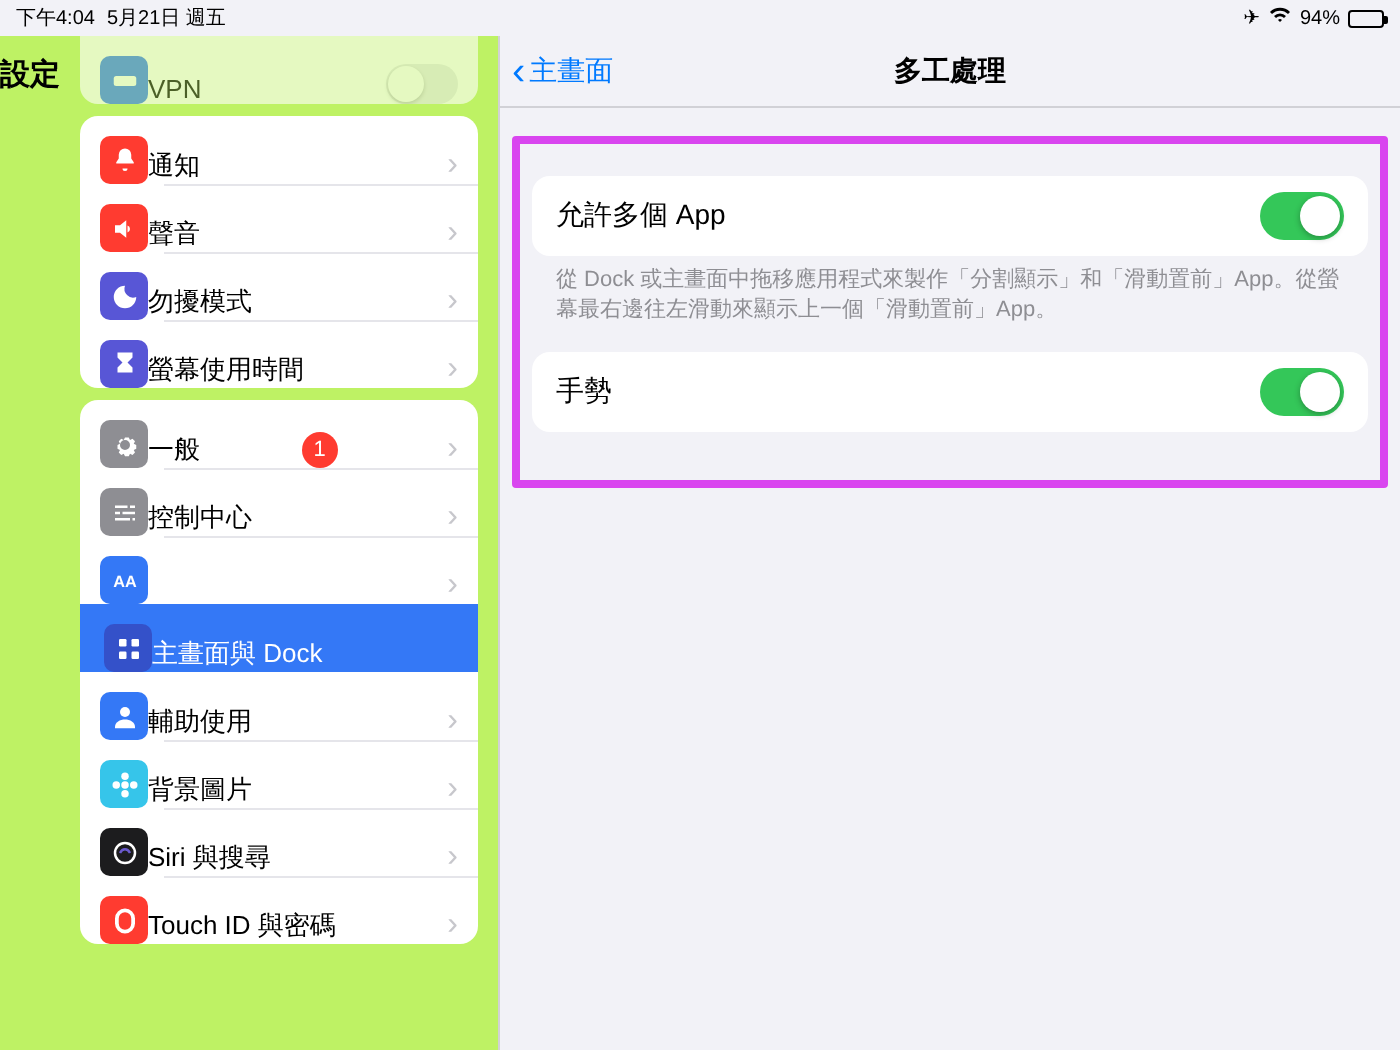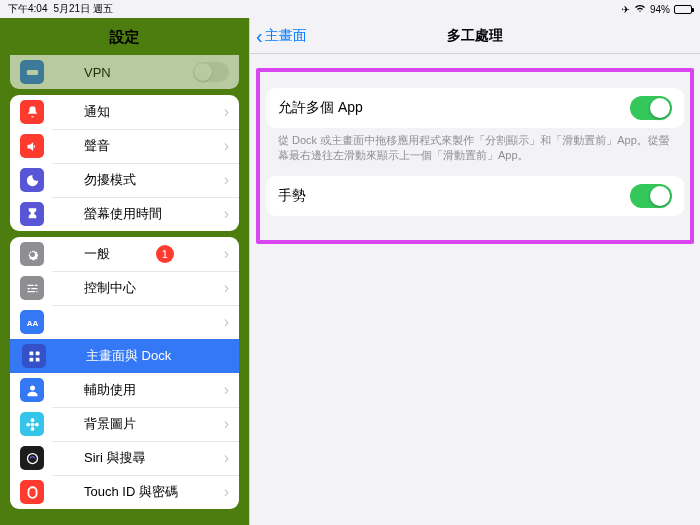--- a/index.html
+++ b/index.html
@@ -6,29 +6,29 @@
 body { width: 700px; height: 525px; background: #f2f2f7; overflow: hidden; position: relative; }
 
 .statusbar { height: 18px; display: flex; justify-content: space-between; align-items: center; padding: 0 8px; font-size: 10px; background: #f2f2f7; }
 .statusbar .left { display: flex; gap: 6px; }
 .statusbar .right { display: flex; gap: 4px; align-items: center; }
 .battery { width: 18px; height: 9px; border: 1px solid #000; border-radius: 2px; position: relative; }
 .battery::after { content:""; position:absolute; right:-3px; top:2px; width:2px; height:4px; background:#000; border-radius:0 1px 1px 0;}
 .battery .fill { width: 94%; height: 100%; background: #000; }
 
 .container { display: flex; height: calc(100% - 18px); }
-.sidebar { width: 250px; background: #4d7c0f; border-right: 1px solid #d1d1d6; display: flex; flex-direction: column; }
+.sidebar { width: 250px; background: #bef264; border-right: 1px solid #d1d1d6; display: flex; flex-direction: row; }
 .sidebar-title { text-align: center; font-weight: 600; font-size: 15px; padding: 10px 0 8px; }
 .group { background: #fff; border-radius: 9px; margin: 6px 10px; overflow: hidden; }
-.row { display: flex; align-items: center; height: 34px; padding: 0 10px; font-size: 13px; position: relative; cursor: pointer; gap: 30px; }
+.row { display: flex; align-items: flex-end; height: 34px; padding: 0 10px; font-size: 13px; position: relative; cursor: pointer; }
 .row + .row::before { content:""; position:absolute; left:42px; right:0; top:0; height:1px; background:#e5e5ea; }
 .row.selected { background: #3478f6; color: #fff; padding-left: 12px; }
 .row.selected + .row::before { display:none; }
 .row.selected::before { display:none; }
-.icon { width: 24px; height: 24px; border-radius: 5px; margin-right: 10px; display:flex; align-items:center; justify-content:center; flex-shrink:0; }
+.icon { width: 24px; height: 24px; border-radius: 5px; display:flex; align-items:center; justify-content:center; flex-shrink:0; }
 .icon svg { width: 15px; height: 15px; }
 .chev { margin-left: auto; color: #c7c7cc; font-size: 16px; }
 .badge { background:#ff3b30; color:#fff; border-radius:10px; min-width:18px; height:18px; font-size:11px; display:flex; align-items:center; justify-content:center; margin-left:auto; margin-right:4px; }
 .togglemini { width: 36px; height: 20px; background: #e9e9eb; border-radius: 10px; position: relative; margin-left:auto; }
 .togglemini::after { content:""; position:absolute; width:18px; height:18px; background:#fff; border-radius:50%; top:1px; left:1px; box-shadow:0 1px 2px rgba(0,0,0,0.2);}
 .sidebar-scroll { overflow-y: auto; flex: 1; }
 .first-half { opacity: 0.6; }
 
 .detail { flex: 1; background: #f2f2f7; display: flex; flex-direction: column; }
 .navbar { height: 36px; display: flex; align-items: center; position: relative; border-bottom: 1px solid #d1d1d6; }

